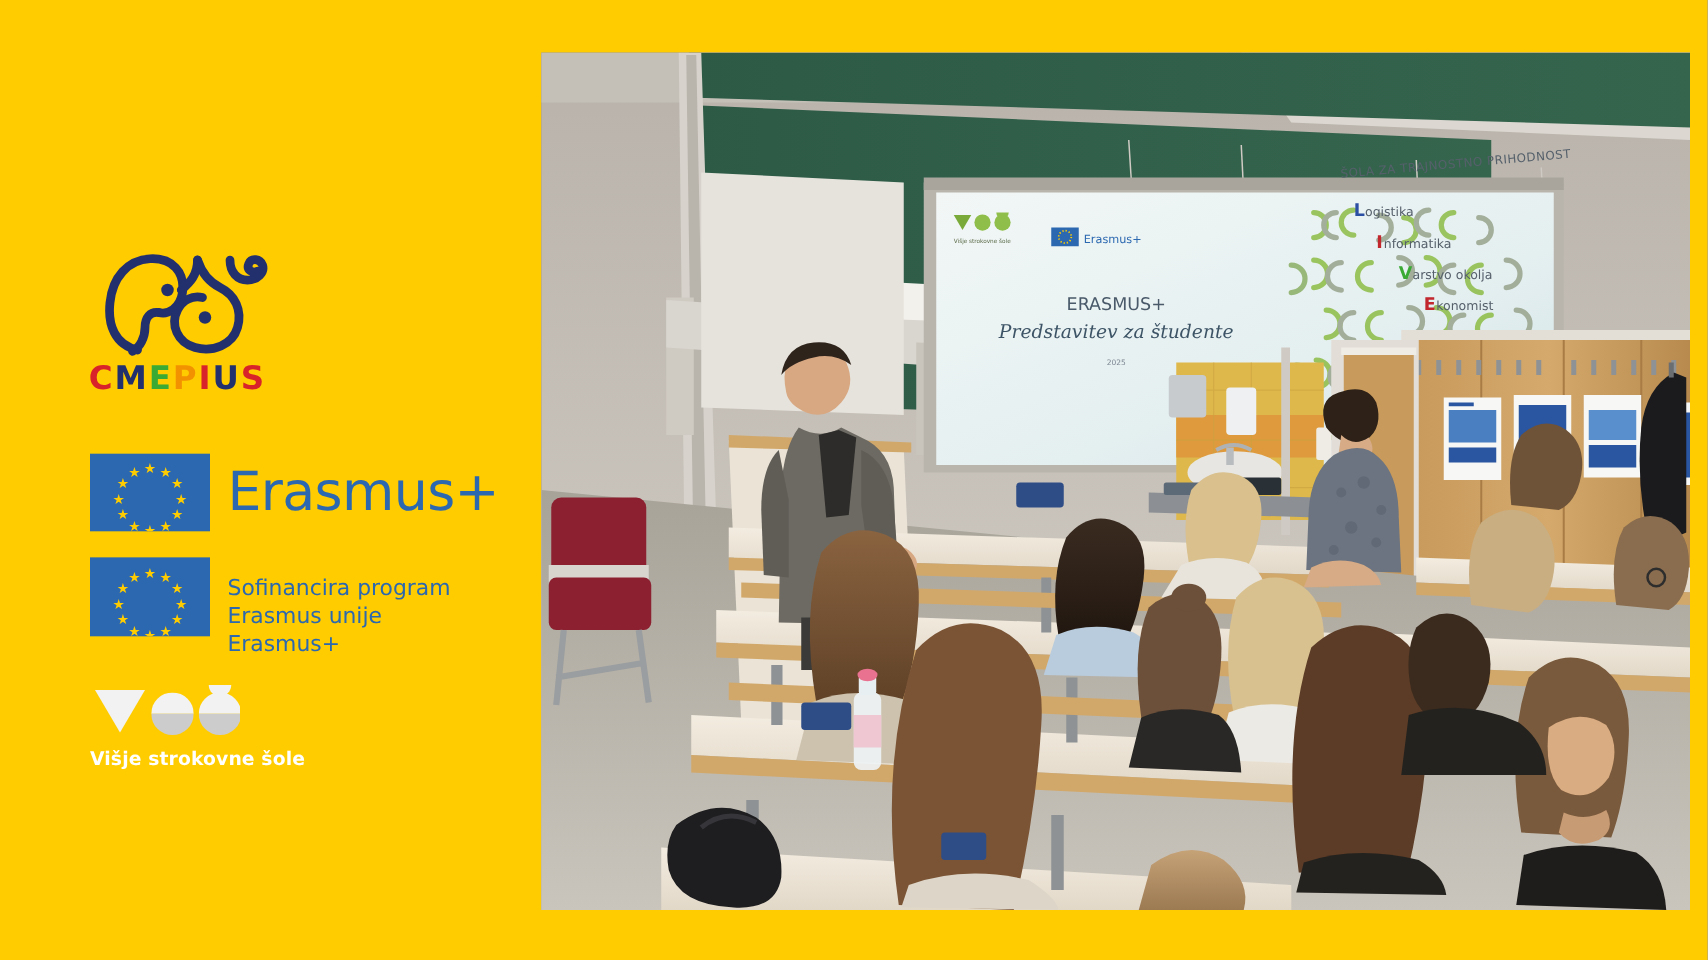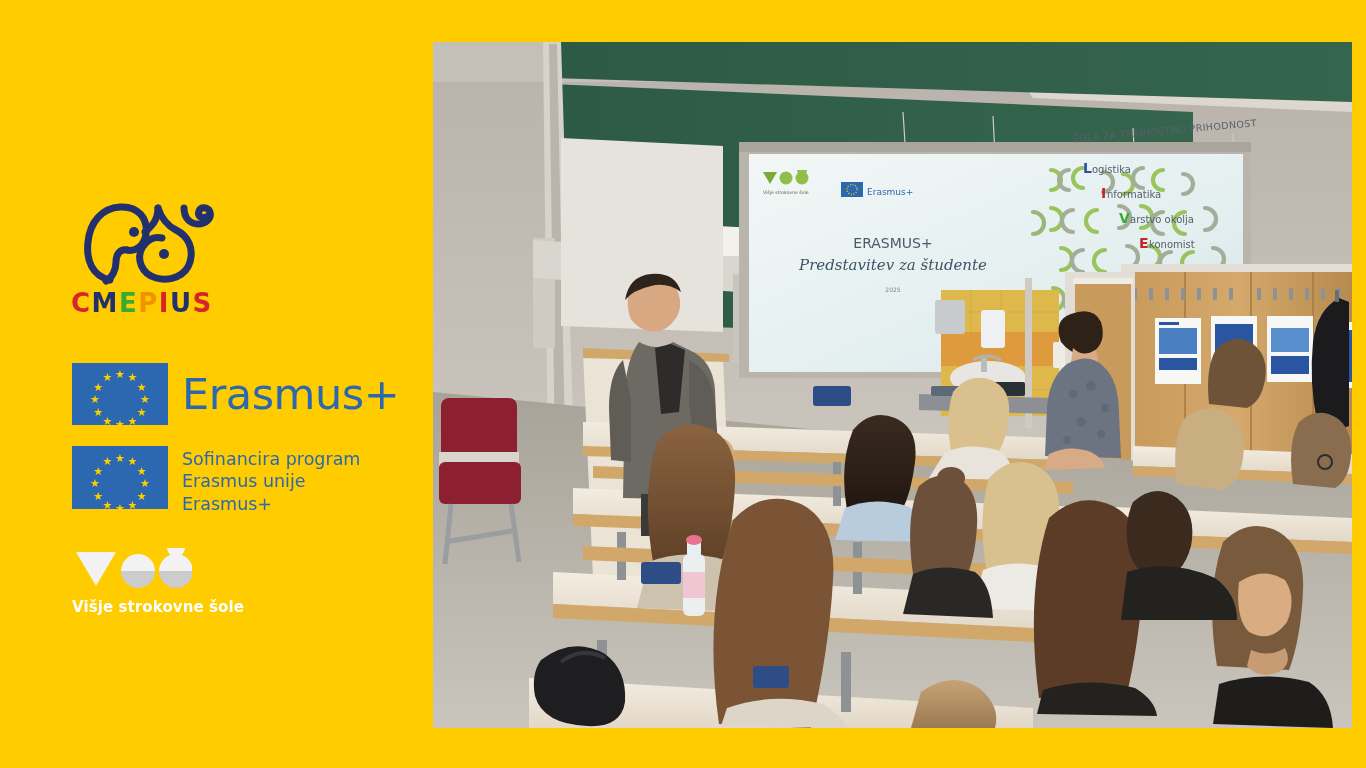--- a/index.html
+++ b/index.html
@@ -33,21 +33,21 @@
   .erasmus-text{
     color:#2B68B0; font-family:"DejaVu Sans", sans-serif;
     font-size:43px; font-weight:400; letter-spacing:-.5px; line-height:1;
   }
 
   
   .cofund-logo{ position:absolute; left:72px; top:446px; width:300px; height:66px;
                 display:flex; align-items:flex-start; gap:14px; }
   .cofund-text{
     color:#2B68B0; font-family:"DejaVu Sans", sans-serif;
-    font-size:17.5px; line-height:1.28; padding-top:2px;
+    font-size:17.5px; line-height:1.28; padding-top:2px;margin-top:12px;
   }
 
   
   .vss-logo{ position:absolute; left:72px; top:548px; width:180px; height:66px; }
   .vss-mark{ position:absolute; left:0; top:0; width:120px; height:44px; }
   .vss-word{
     position:absolute; left:0; top:50px; color:#ffffff;
     font-family:"DejaVu Sans", sans-serif;
     font-weight:bold; font-size:15px; letter-spacing:.1px; white-space:nowrap;
   }

